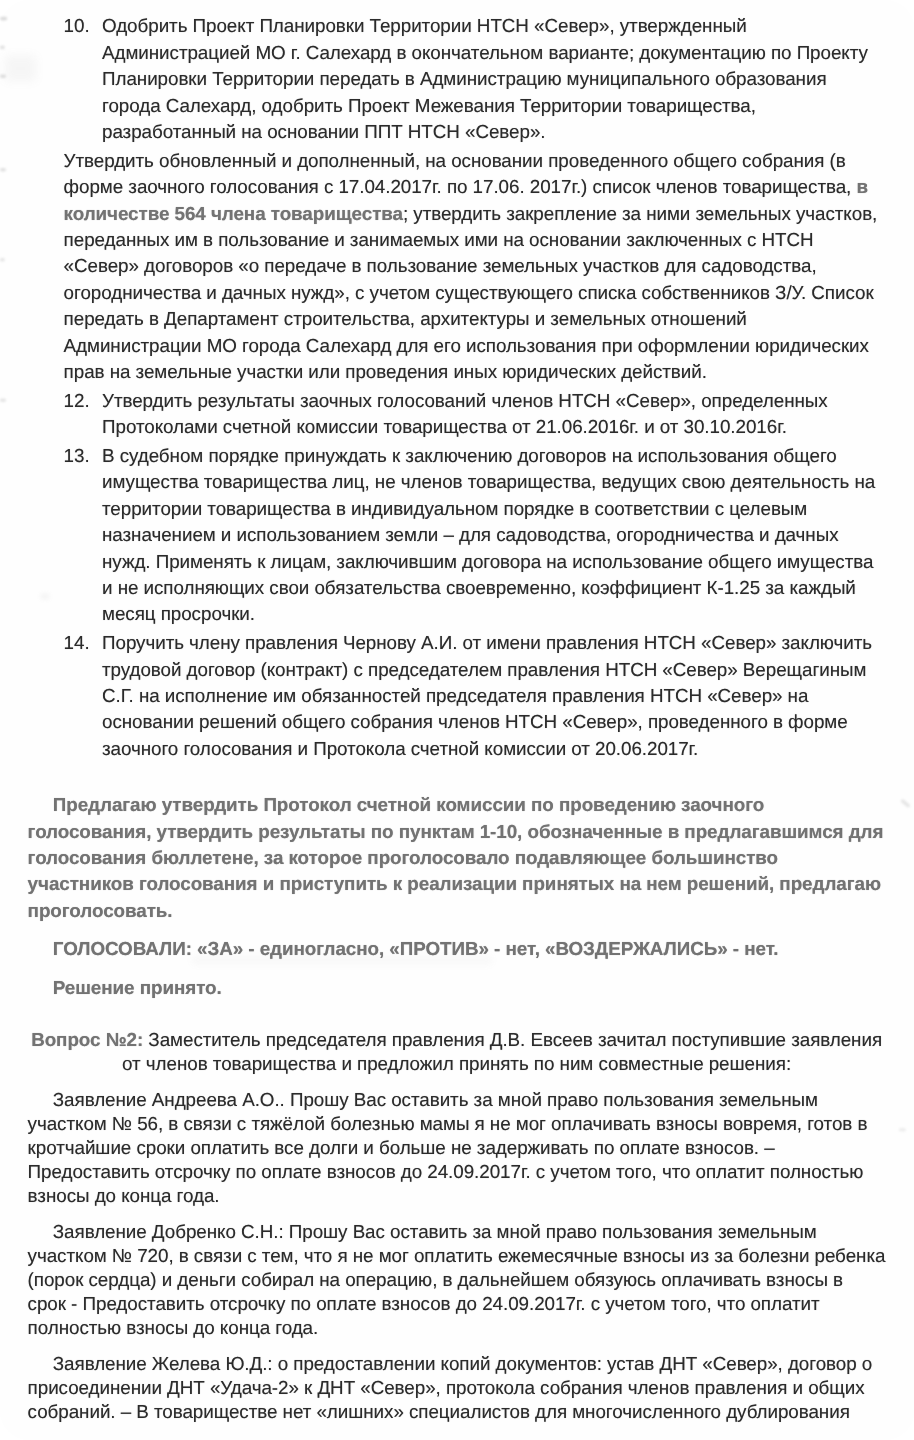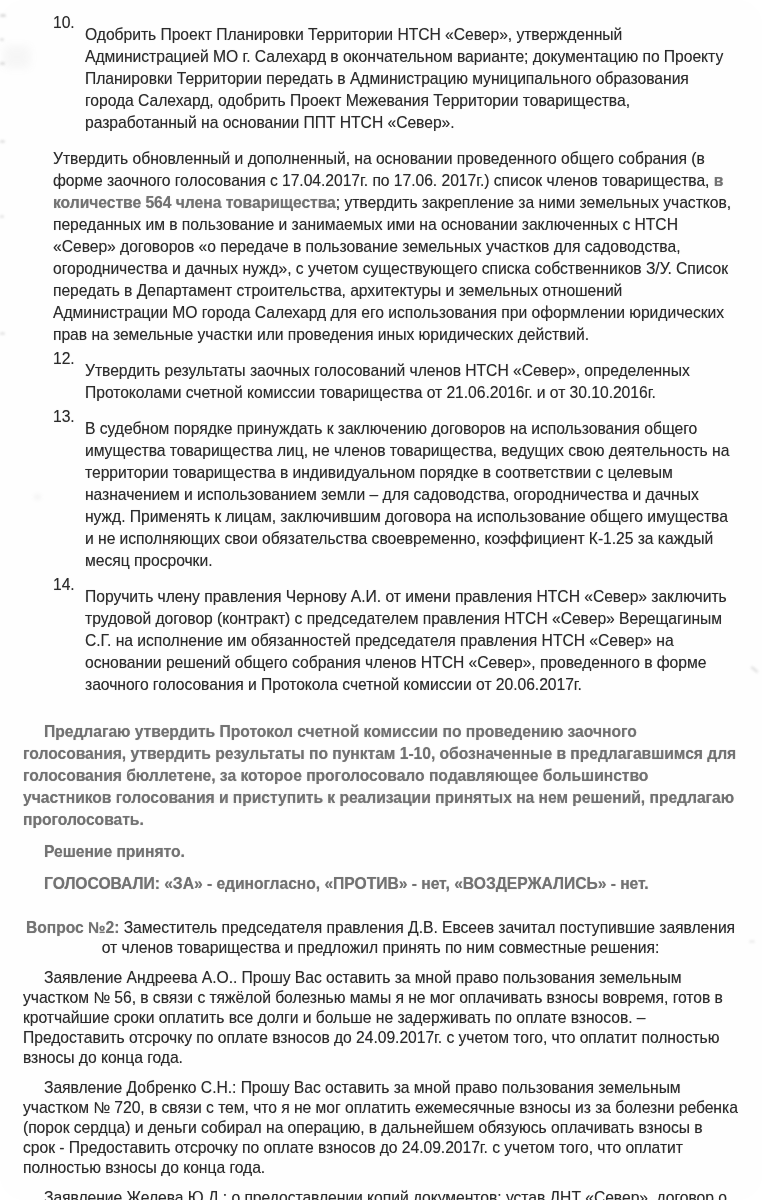--- a/index.html
+++ b/index.html
@@ -28,21 +28,21 @@
 
   
   ol.res-list { list-style: none; margin: 0; padding: 0; }
   ol.res-list li {
     display: flex;
     margin: 0 0 2px 40px;
     padding-right: 16px;
     line-height: 22px;
   }
   ol.res-list .num { flex: 0 0 32px; }
-  ol.res-list .body { flex: 1; margin-top: 12px; }
+  ol.res-list .body { flex: 1; }
 
   
   .paras p { margin: 10px; line-height: 22px; }
   .paras p.compact { line-height: 20px; }
   .paras p.indent { text-indent: 21px; }
   .paras p.gap-section { margin-top: 25px; }
   .paras p.gap-question { margin-top: 23px; text-align: center; }
 
   
   .art { position: absolute; background: #8f8f8f; border-radius: 2px; filter: blur(1px); }
@@ -92,20 +92,20 @@
         <span class="body"><span>В судебном порядке принуждать к заключению договоров на использования общего имущества товарищества лиц, не членов товарищества, ведущих свою деятельность на территории товарищества в индивидуальном порядке в соответствии с целевым назначением и использованием земли – для садоводства, огородничества и дачных нужд. Применять к лицам, заключившим договора на использование общего имущества и не исполняющих свои обязательства своевременно, коэффициент К-1.25 за каждый месяц просрочки.</span></span>
       </li>
       <li>
         <span class="num">14.</span>
         <span class="body"><span>Поручить члену правления Чернову А.И. от имени правления НТСН «Север» заключить трудовой договор (контракт) с председателем правления НТСН «Север» Верещагиным С.Г. на исполнение им обязанностей председателя правления НТСН «Север» на основании решений общего собрания членов НТСН «Север», проведенного в форме заочного голосования и Протокола счетной комиссии от 20.06.2017г.</span></span>
       </li>
     </ol>
 
   <div class="paras scan-text">
       <p class="indent gap-section "><span class="b">Предлагаю утвердить Протокол счетной комиссии по проведению заочного голосования, утвердить результаты по пунктам 1-10, обозначенные в предлагавшимся для голосования бюллетене, за которое проголосовало подавляющее большинство участников голосования и приступить к реализации принятых на нем решений, предлагаю проголосовать.</span></p>
+      <p class="indent "><span class="b">ГОЛОСОВАЛИ: «ЗА» - единогласно, «ПРОТИВ» - нет, «ВОЗДЕРЖАЛИСЬ» - нет.</span></p>
       <p class="indent "><span class="b">Решение принято.</span></p>
-      <p class="indent "><span class="b">ГОЛОСОВАЛИ: «ЗА» - единогласно, «ПРОТИВ» - нет, «ВОЗДЕРЖАЛИСЬ» - нет.</span></p>
       <p class="compact gap-question "><span class="b">Вопрос №2:</span><span> Заместитель председателя правления Д.В. Евсеев зачитал поступившие заявления от членов товарищества и предложил принять по ним совместные решения:</span></p>
       <p class="indent compact "><span>Заявление Андреева А.О.. Прошу Вас оставить за мной право пользования земельным участком № 56, в связи с тяжёлой болезнью мамы я не мог оплачивать взносы вовремя, готов в кротчайшие сроки оплатить все долги и больше не задерживать по оплате взносов. – Предоставить отсрочку по оплате взносов до 24.09.2017г. с учетом того, что оплатит полностью взносы до конца года.</span></p>
       <p class="indent compact "><span>Заявление Добренко С.Н.: Прошу Вас оставить за мной право пользования земельным участком № 720, в связи с тем, что я не мог оплатить ежемесячные взносы из за болезни ребенка (порок сердца) и деньги собирал на операцию, в дальнейшем обязуюсь оплачивать взносы в срок - Предоставить отсрочку по оплате взносов до 24.09.2017г. с учетом того, что оплатит полностью взносы до конца года.</span></p>
       <p class="indent compact "><span>Заявление Желева Ю.Д.: о предоставлении копий документов: устав ДНТ «Север», договор о присоединении ДНТ «Удача-2» к ДНТ «Север», протокола собрания членов правления и общих собраний. – В товариществе нет «лишних» специалистов для многочисленного дублирования</span></p>
     </div>
 </div>
 
 </body></html>

